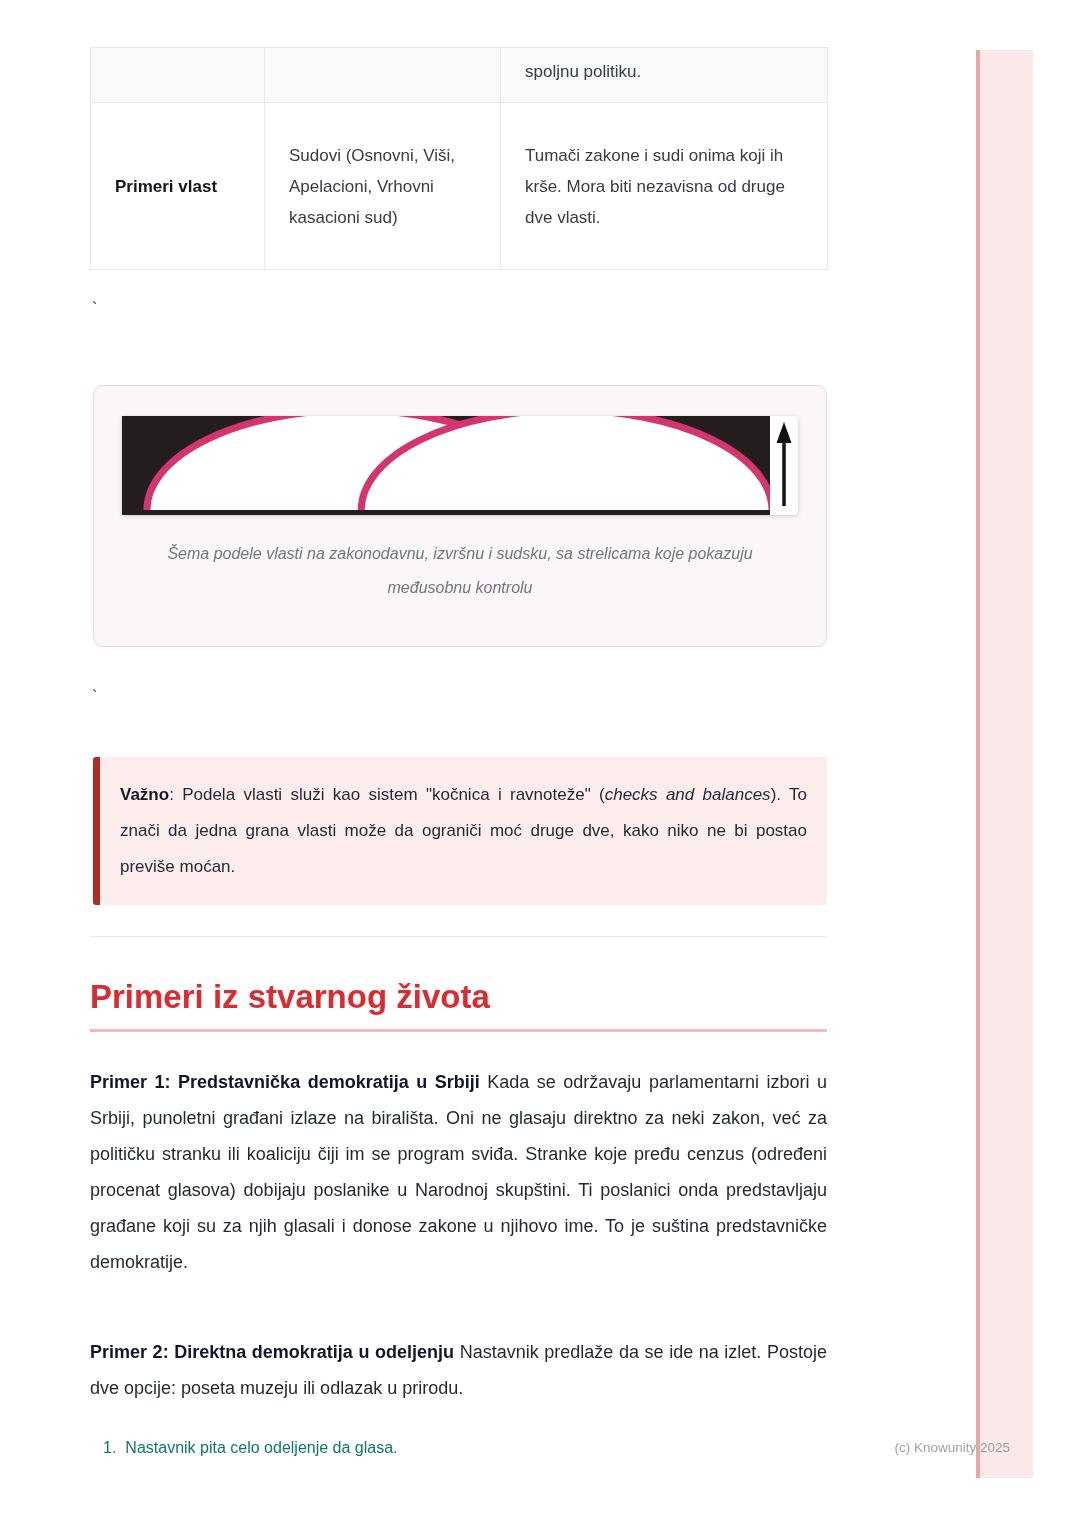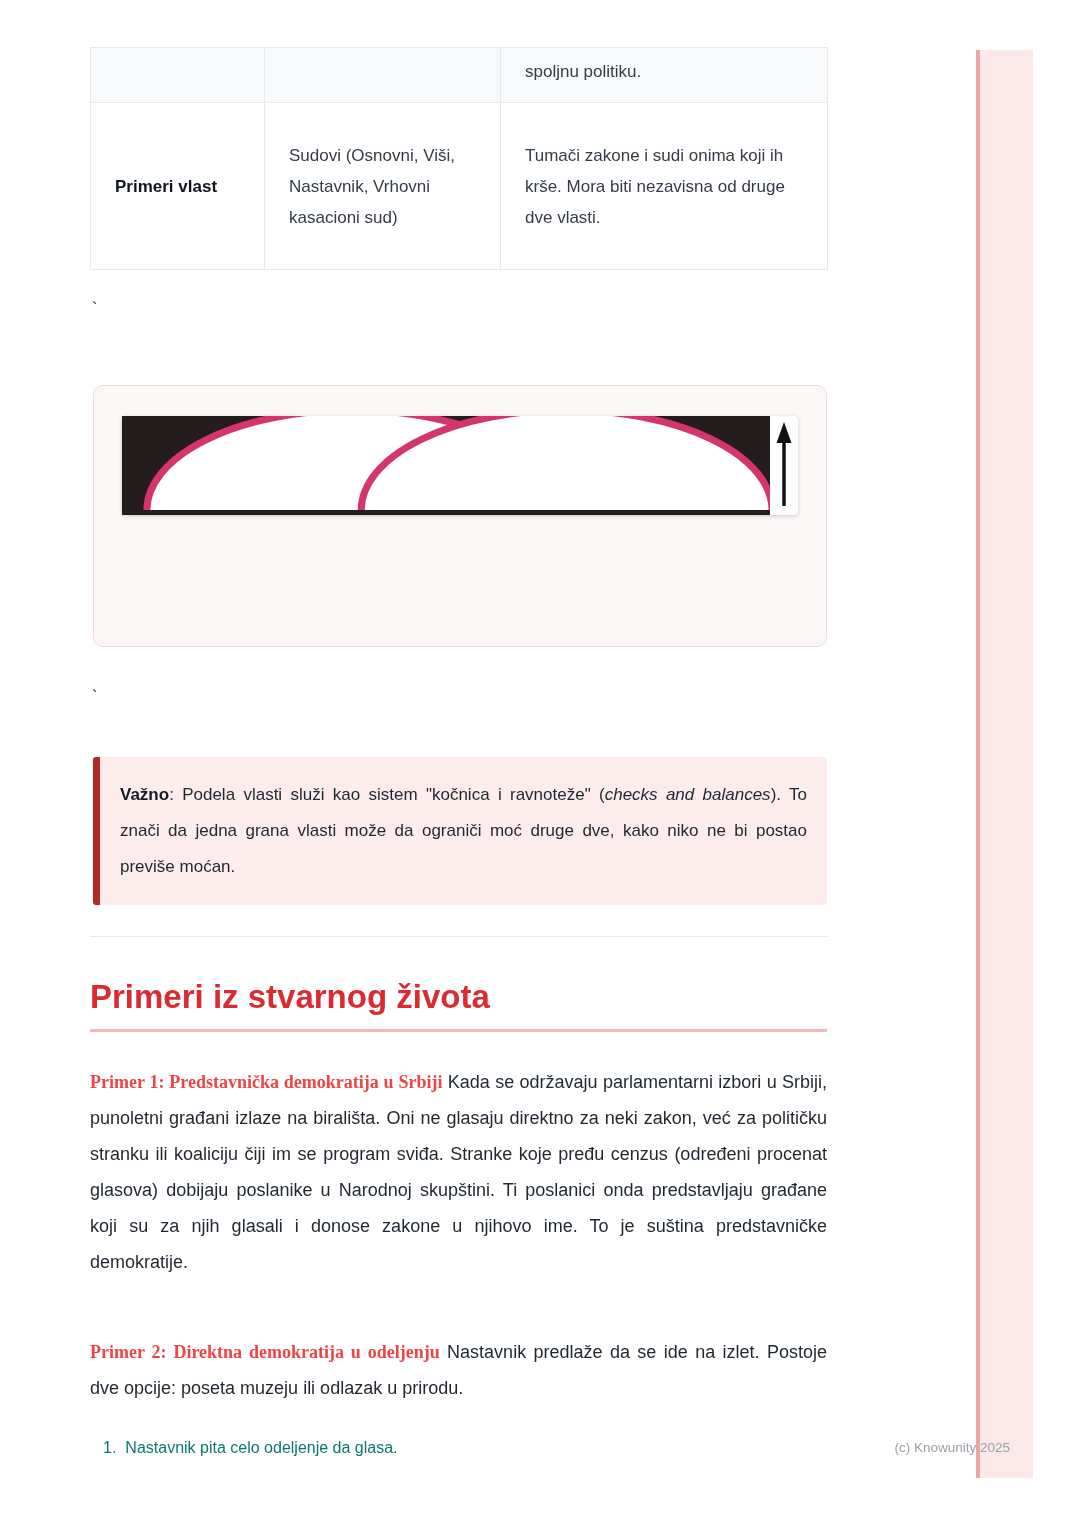--- a/index.html
+++ b/index.html
@@ -136,21 +136,21 @@
   .para {
     position: absolute;
     left: 90px;
     width: 737px;
     margin: 0;
     font-size: 18px;
     line-height: 36px;
     text-align: justify;
     color: #1f2730;
   }
-  .para b { color: #ef4444; font-family: Liberation Serif, serif; }
+  .para b { color: #0f172a; }
   .para-1 { top: 1064px; }
   .para-2 { top: 1334px; }
 
   .num-list-item {
     position: absolute;
     left: 103px; top: 1430px;
     font-size: 16px;
     line-height: 36px;
     color: #0f766e;
   }
@@ -166,21 +166,21 @@
       <col style="width:327px">
     </colgroup>
   <tbody>
       <tr class="partial-row">
     <td></td>
     <td></td>
     <td>spoljnu politiku.</td>
   </tr>
   <tr class="body-row">
     <td class="branch-cell">Primeri vlast</td>
-    <td>Sudovi (Osnovni, Viši, Nastavnik, Vrhovni kasacioni sud)</td>
+    <td>Sudovi (Osnovni, Viši, Apelacioni, Vrhovni kasacioni sud)</td>
     <td>Tumači zakone i sudi onima koji ih krše. Mora biti nezavisna od druge dve vlasti.</td>
   </tr>
 </tbody>
   </table>
 
 <span class="stray-tick tick-1">`</span>
 
 <div class="figure-card">
   <div class="figure-image">
     <div class="arc-panel">
@@ -191,20 +191,21 @@
         <rect x="0" y="94" width="650" height="5" fill="#241d1d"></rect>
       </svg>
     </div>
     <div class="arrow-panel">
       <svg viewBox="0 0 28 99">
         <line x1="14" y1="90" x2="14" y2="24" stroke="#121212" stroke-width="3.5"></line>
         <polygon points="14,6 6.5,27 21.5,27" fill="#121212"></polygon>
       </svg>
     </div>
   </div>
+  <div class="figure-caption">Šema podele vlasti na zakonodavnu, izvršnu i sudsku, sa strelicama koje pokazuju međusobnu kontrolu</div>
 </div>
 
 <span class="stray-tick tick-2">`</span>
 
 <div class="callout">
   <span class="label">Važno</span><span>: Podela vlasti služi kao sistem "kočnica i ravnoteže" (</span><em>checks and balances</em><span>). To znači da jedna grana vlasti može da ograniči moć druge dve, kako niko ne bi postao previše moćan.</span>
 </div>
 
 <div class="divider"></div>
 

